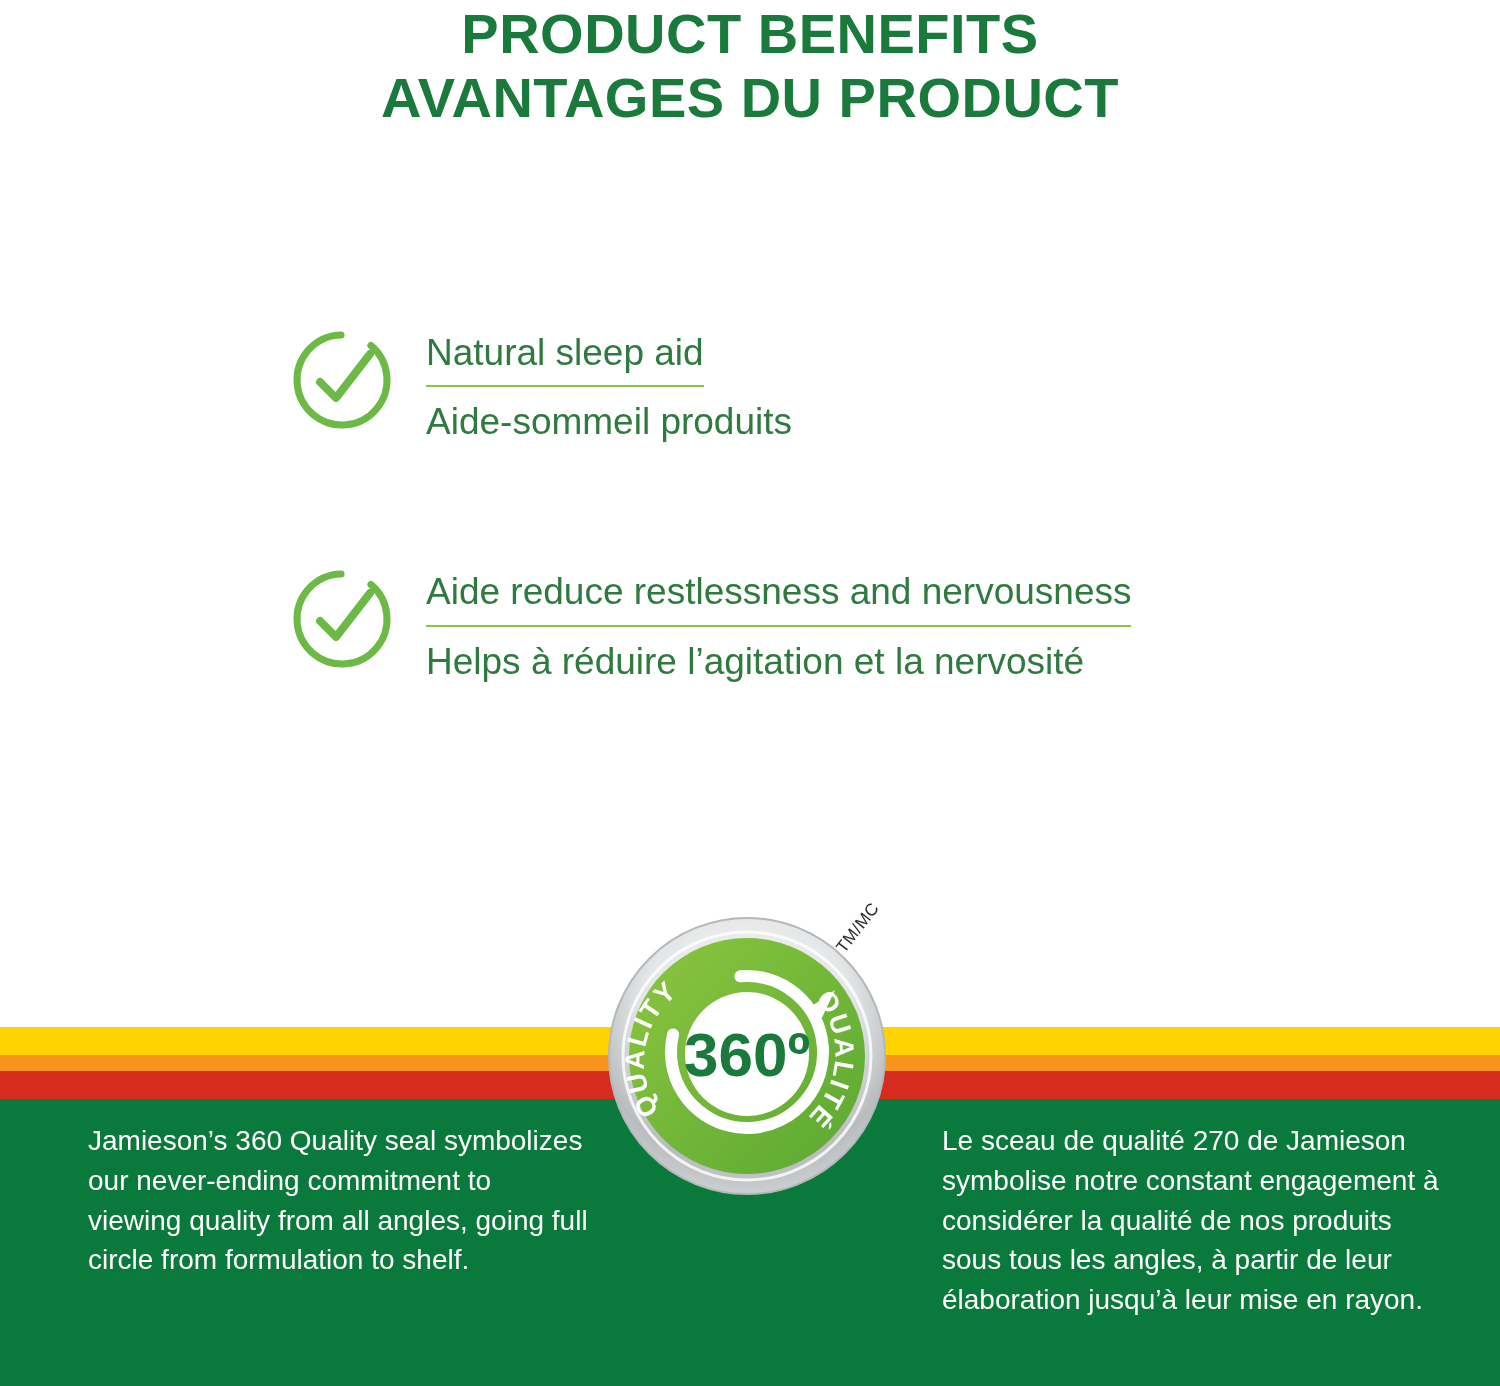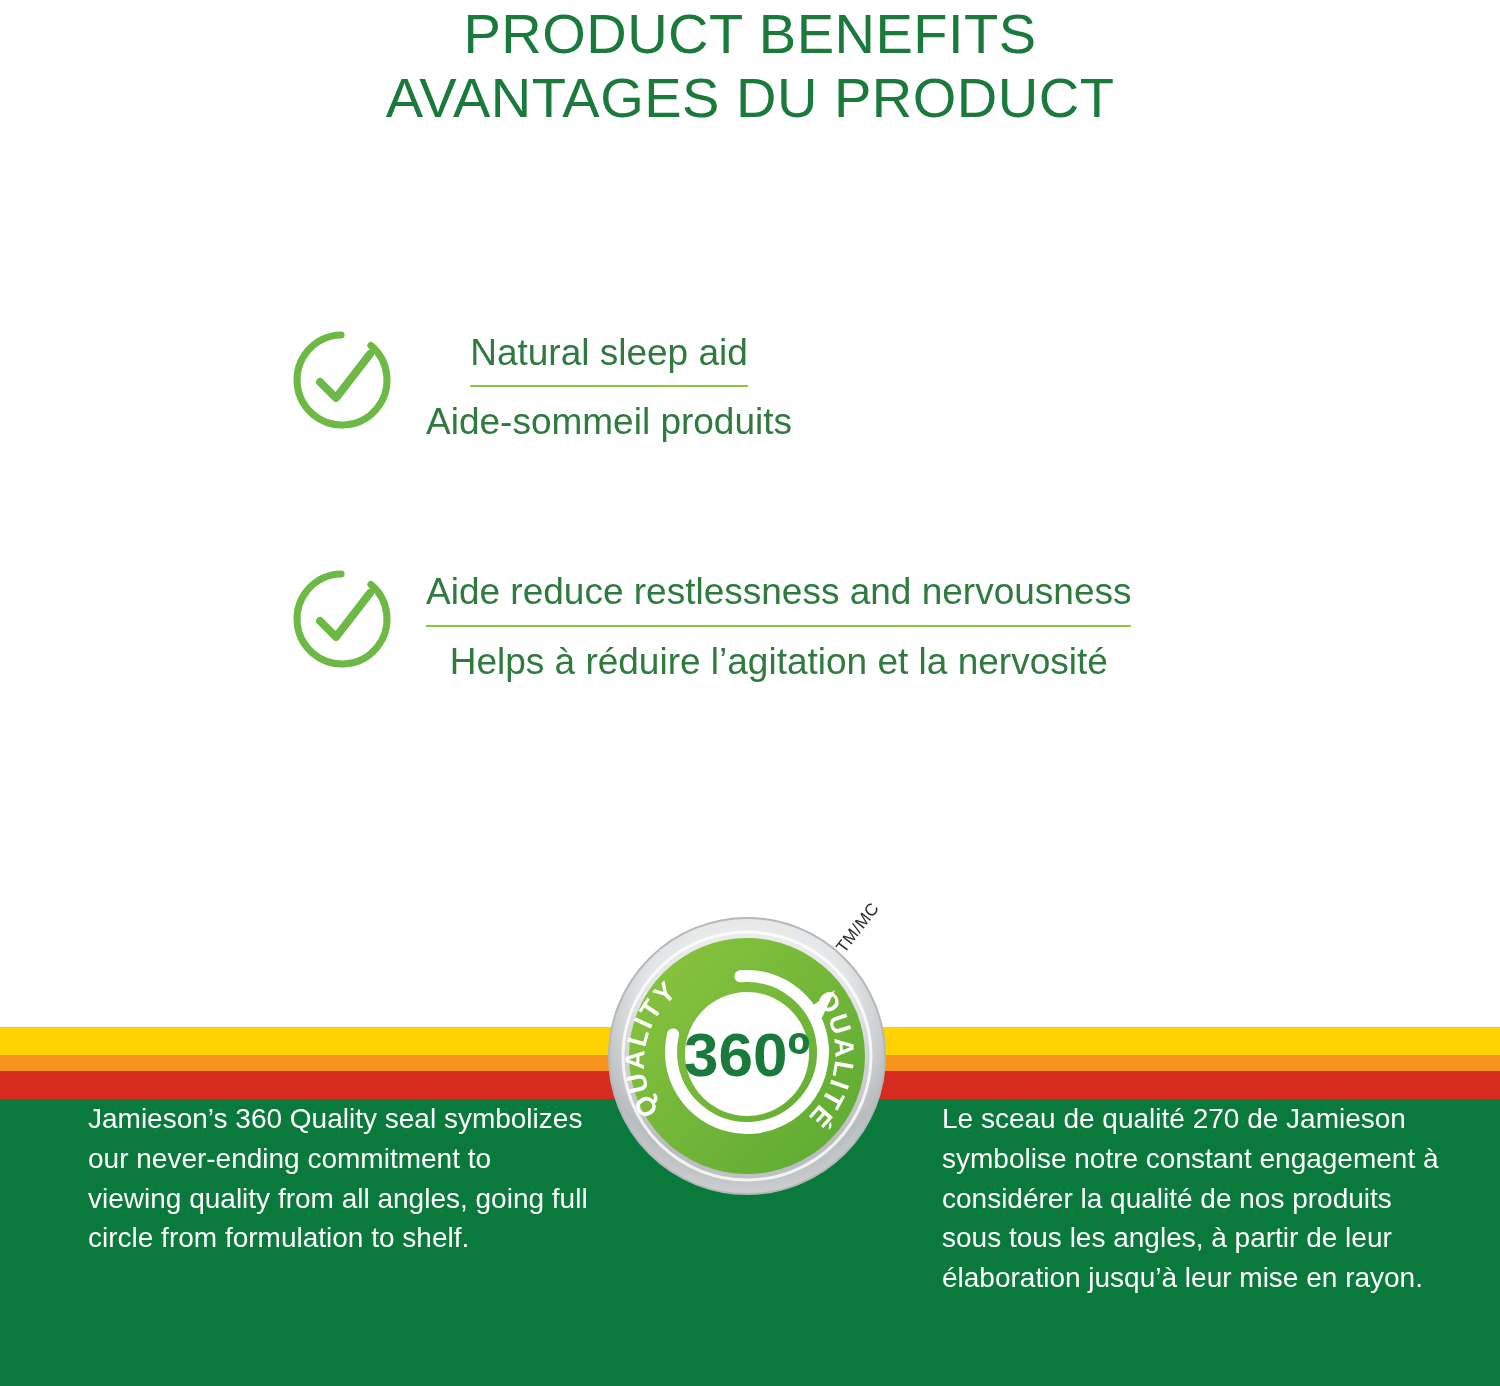--- a/index.html
+++ b/index.html
@@ -16,31 +16,30 @@
   }
 
   
   .header {
     text-align: center;
     padding-top: 2px;
   }
   .header .line {
     color: #1a7a3c;
     font-size: 56px;
-    font-weight: 400;
+    font-weight: 700;
     letter-spacing: 0.5px;
     line-height: 1.15;
     white-space: nowrap;
   }
 
   
   .benefits {
     margin-top: 195px;
     padding-left: 290px;
-    text-align: center;
   }
   .benefit {
     display: flex;
     align-items: flex-start;
     margin-bottom: 120px;
   }
   .check-icon {
     flex: 0 0 auto;
     width: 104px;
     height: 104px;
@@ -99,20 +98,21 @@
     right: 0;
     height: 287px;
     display: flex;
     justify-content: space-between;
     color: #ffffff;
   }
   .band-col {
     width: 500px;
     font-size: 28px;
     line-height: 1.42;
+    padding-top: 22px;
   }
   .band-col.left {
     margin-left: 88px;
   }
   .band-col.right {
     margin-right: 48px;
     width: 510px;
   }
 
   

